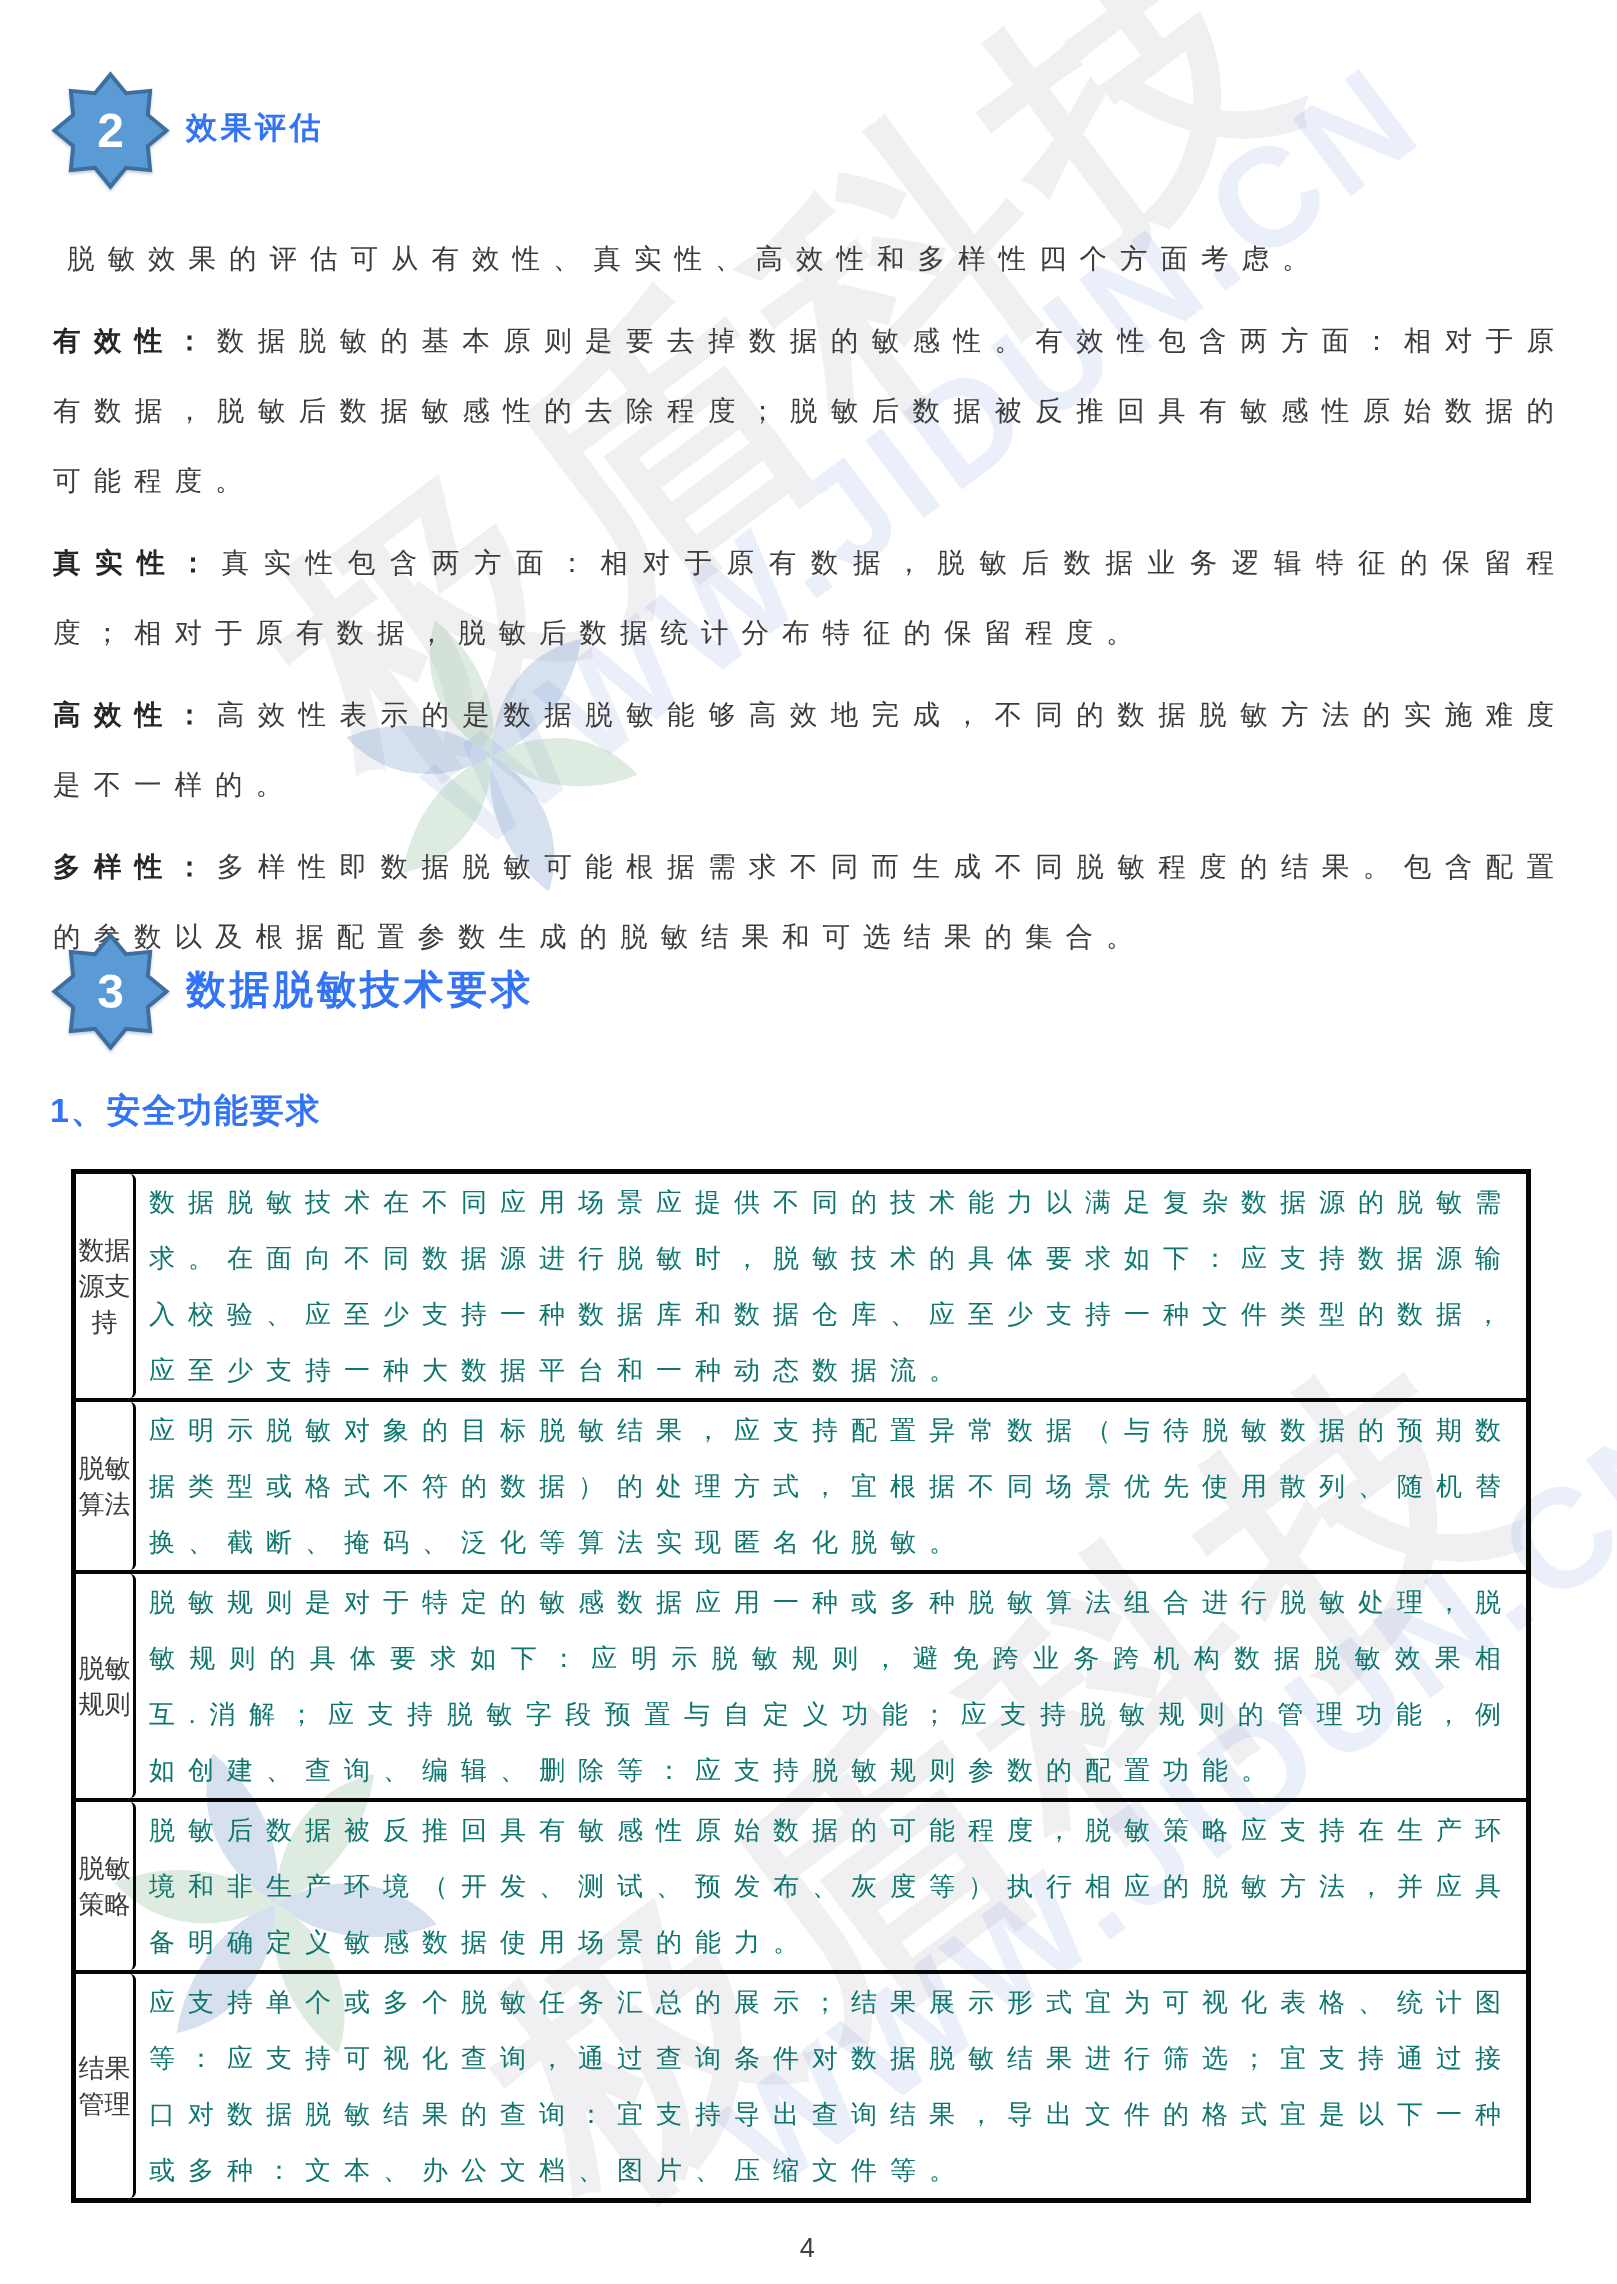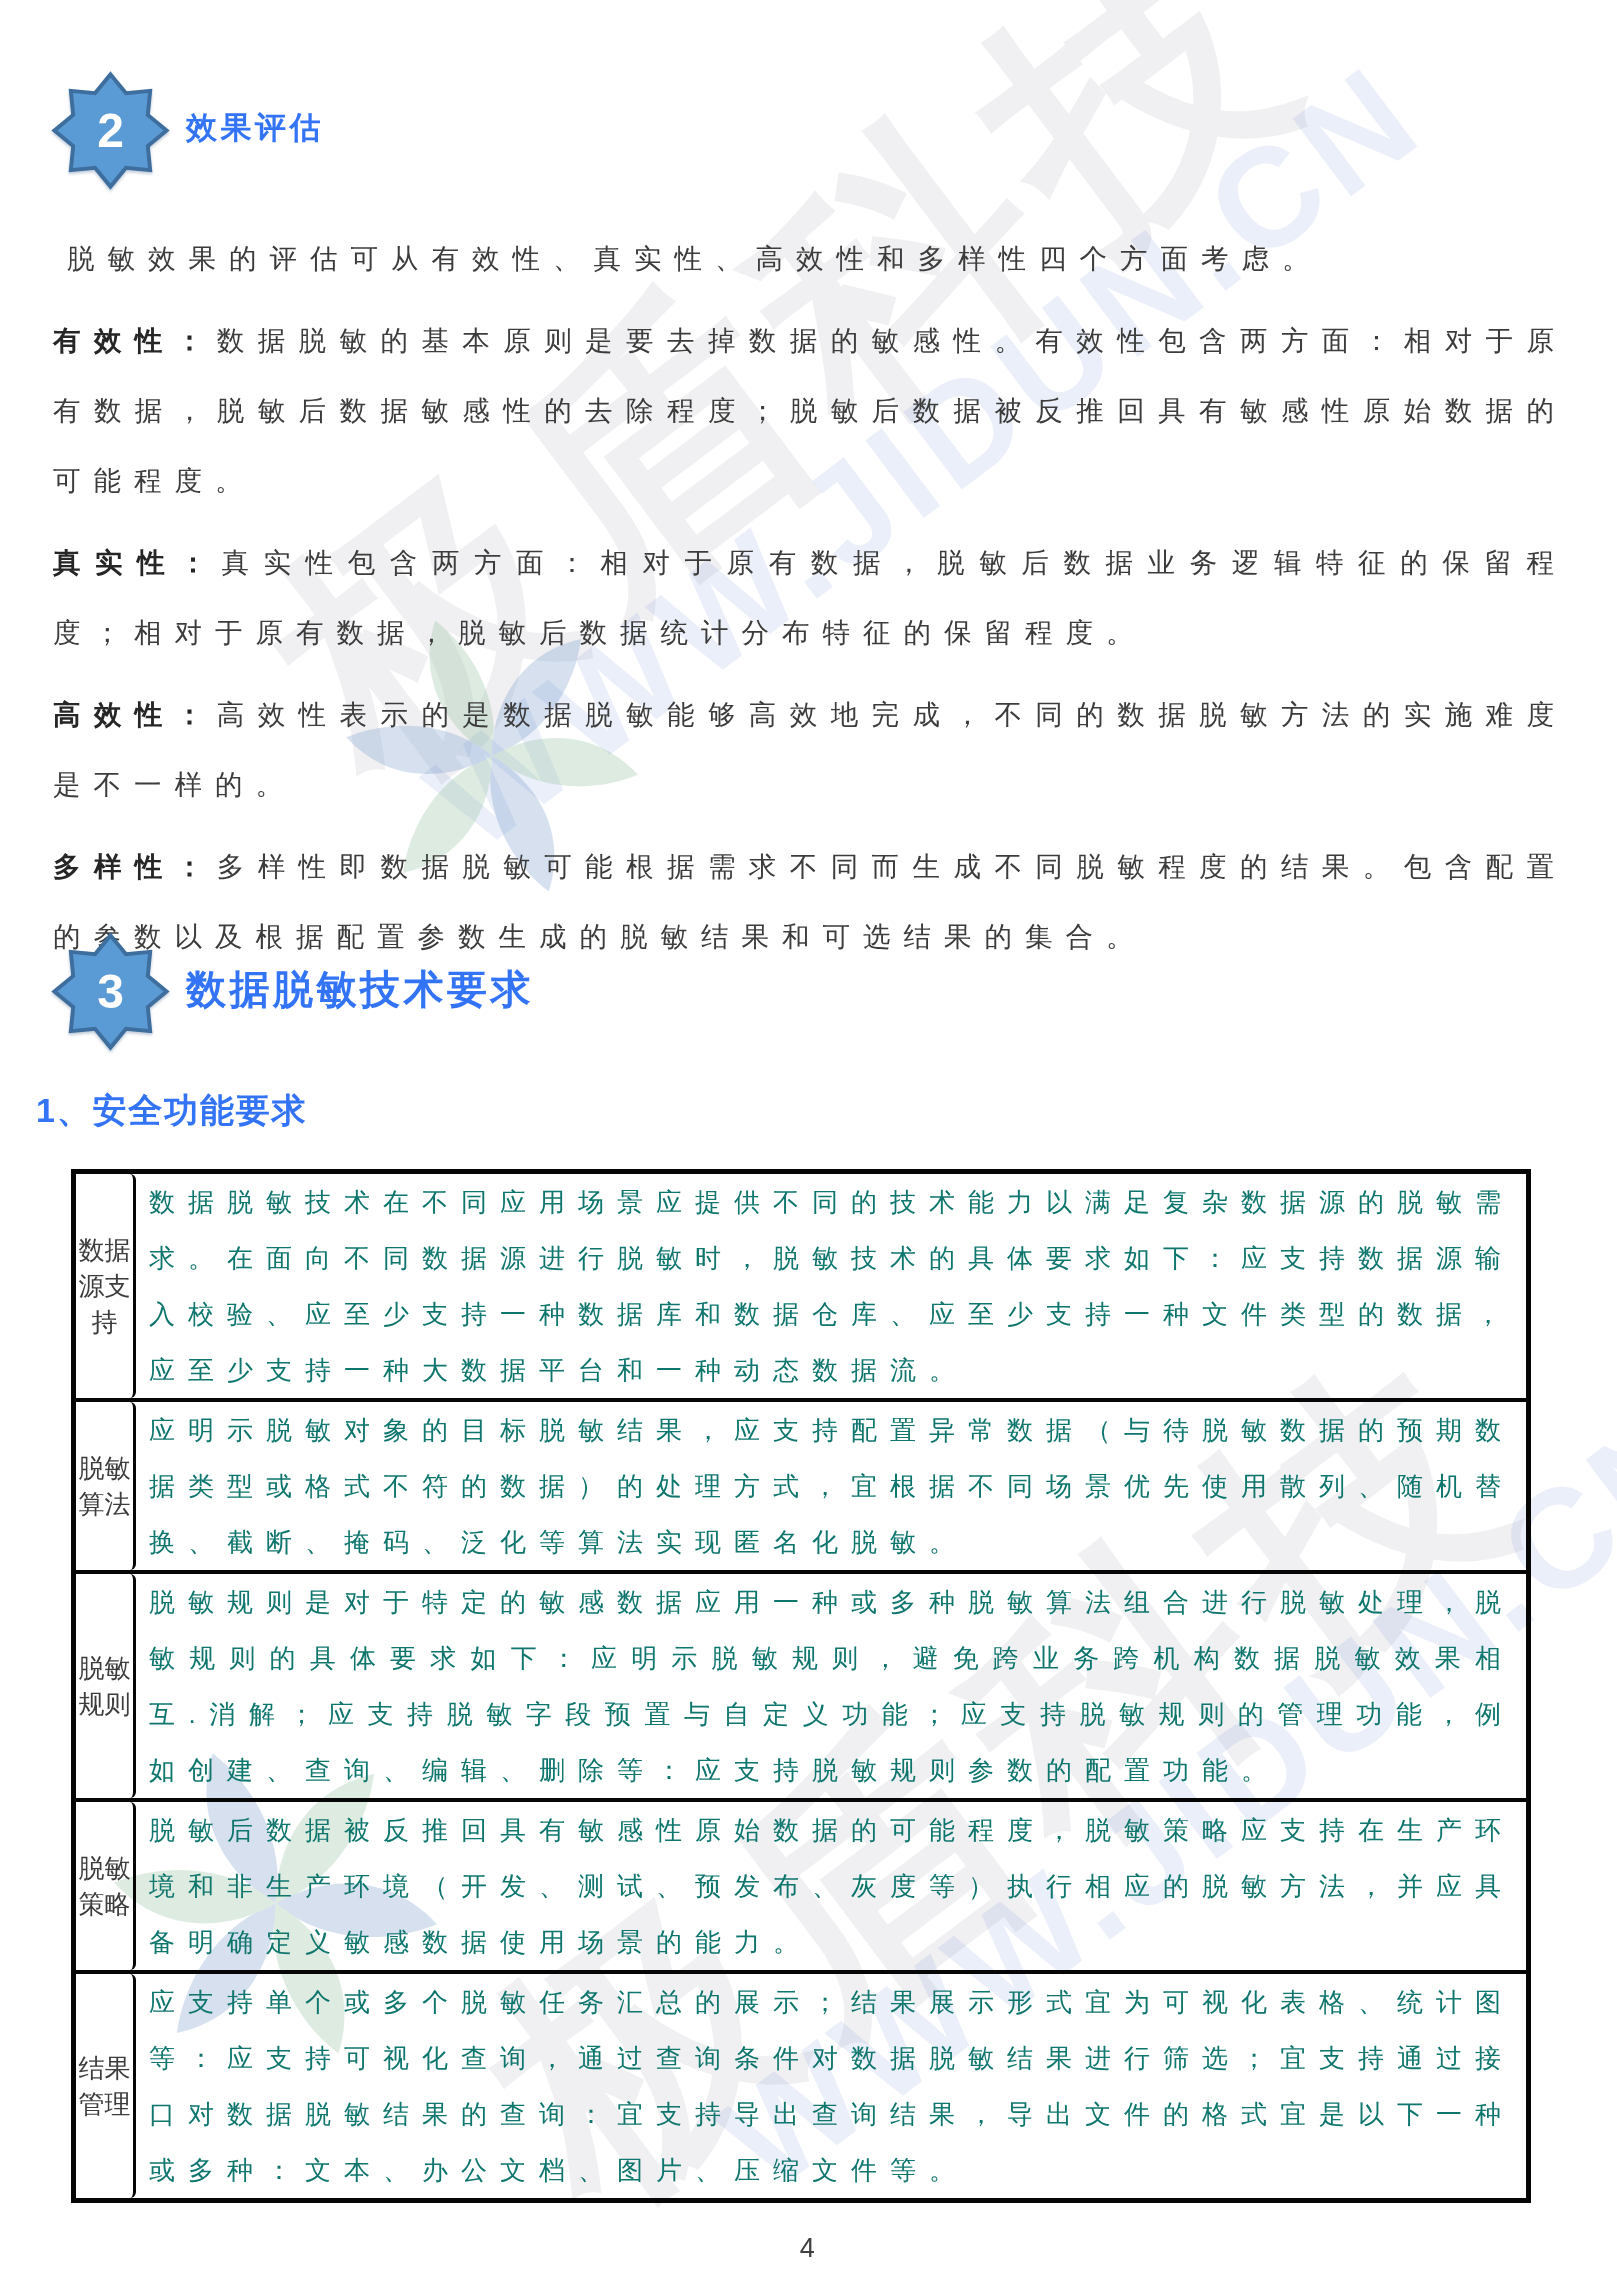--- a/index.html
+++ b/index.html
@@ -44,21 +44,21 @@
     position:absolute;inset:0;display:flex;align-items:center;justify-content:center;
     color:#ffffff;font-size:48px;font-weight:bold;
   }
   .sec-title{
     position:absolute;left:186px;
     font-weight:bold;line-height:1.1;letter-spacing:3.5px;
   }
   .sec-title.t2{top:111px;font-size:31px;}
   .sec-title.t3{top:967px;font-size:40px;}
   .sub-heading{
-    position:absolute;left:36px;top:1088px;
+    position:absolute;left:50px;top:1088px;
     font-size:34px;font-weight:bold;letter-spacing:1.8px;
   }
   .body-block{
     position:absolute;left:41px;top:212px;width:1538px;
     font-size:27.5px;line-height:70px;letter-spacing:13px;
     text-align:justify;color:#3c3c3c;
   }
   .para{margin:12px;}
   .para .lead{color:#262626;font-weight:bold;}
   .para.no-lead{text-indent:14px;}

